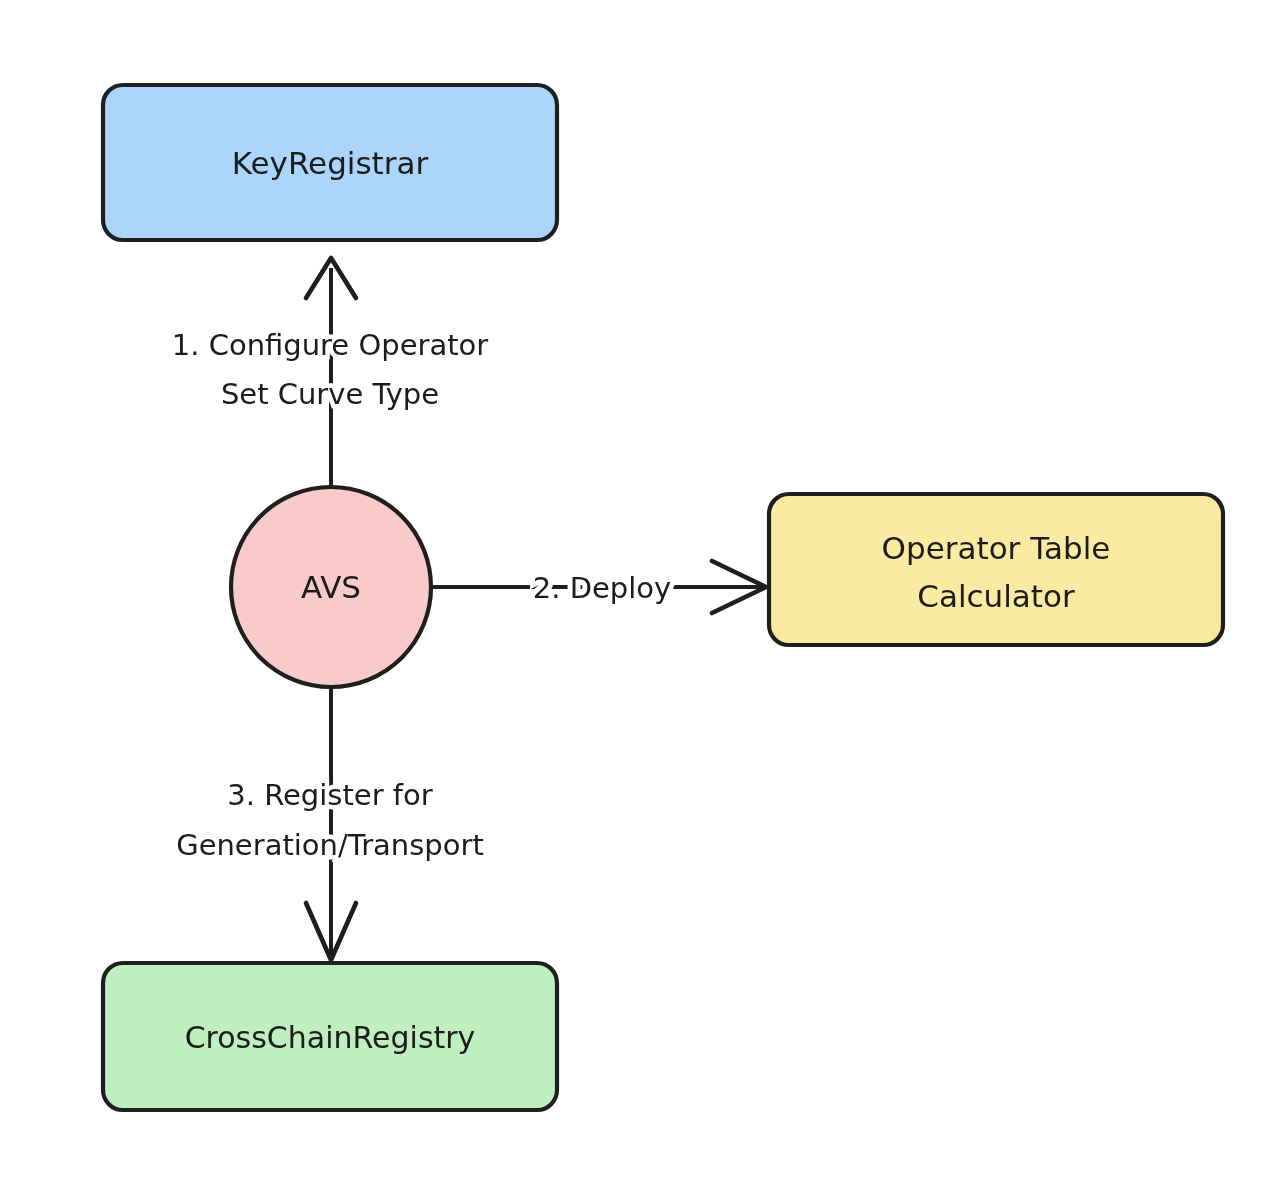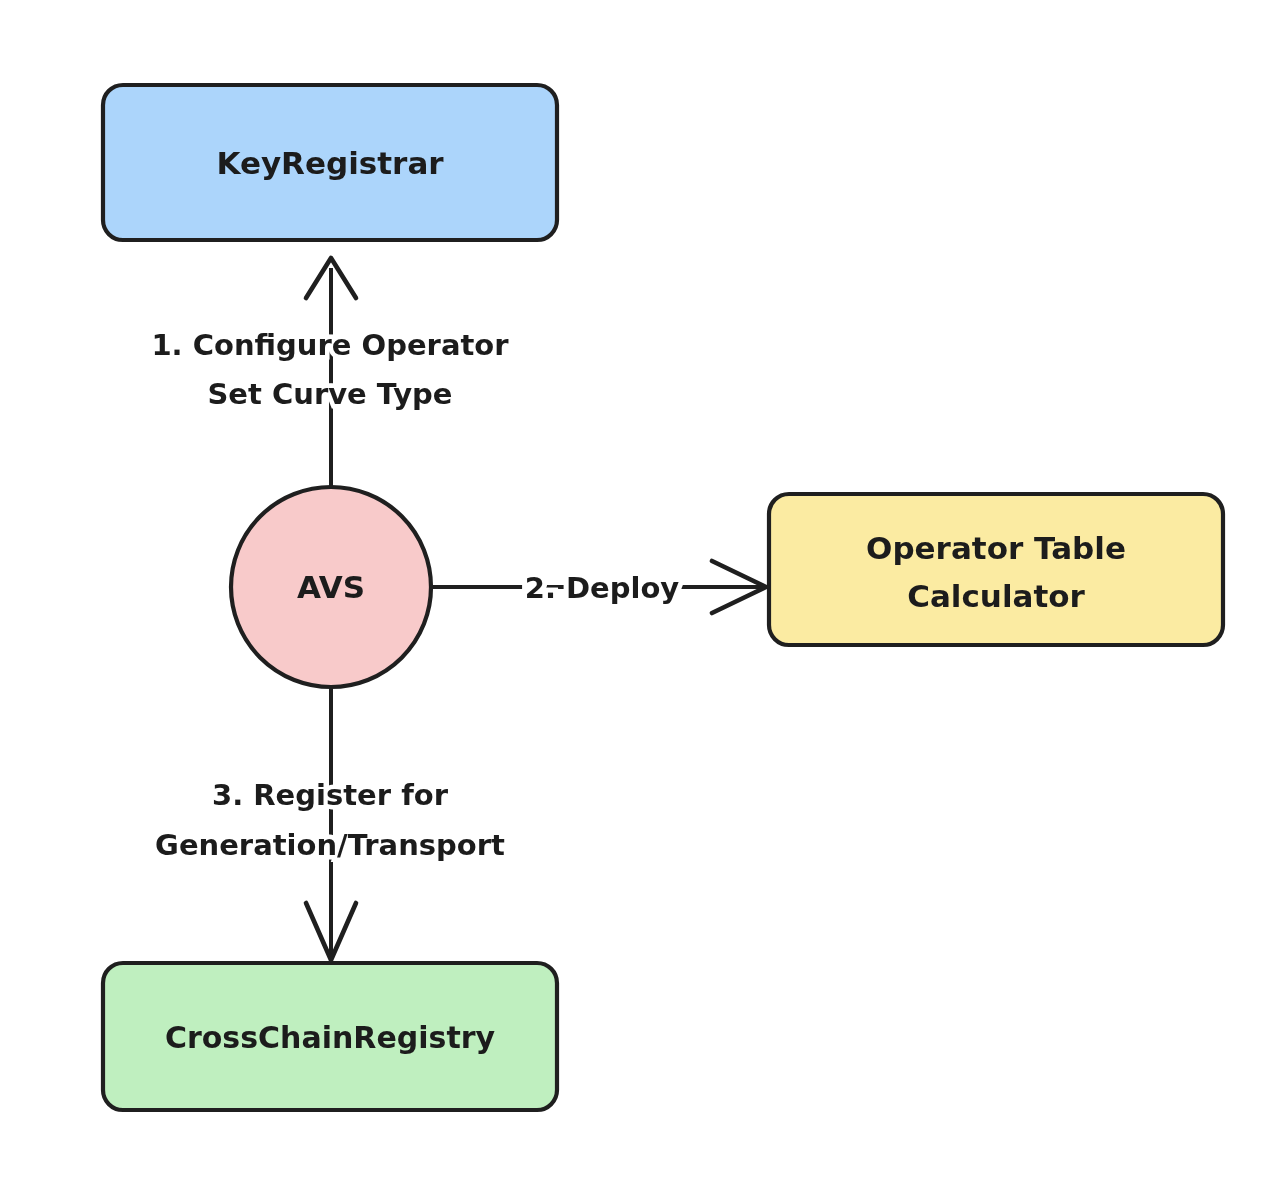--- a/index.html
+++ b/index.html
@@ -12,21 +12,20 @@
     height: 1182px;
     position: relative;
     overflow: hidden;
     font-family: "DejaVu Sans", sans-serif;
   }
   #diagram-root {
     position: absolute;
     inset: 0;
     width: 1274px;
     height: 1182px;
-    font-weight: bold;
   }
   svg.diagram-canvas {
     position: absolute;
     left: 0;
     top: 0;
     width: 1274px;
     height: 1182px;
   }
   .node-label,
   .edge-label {

